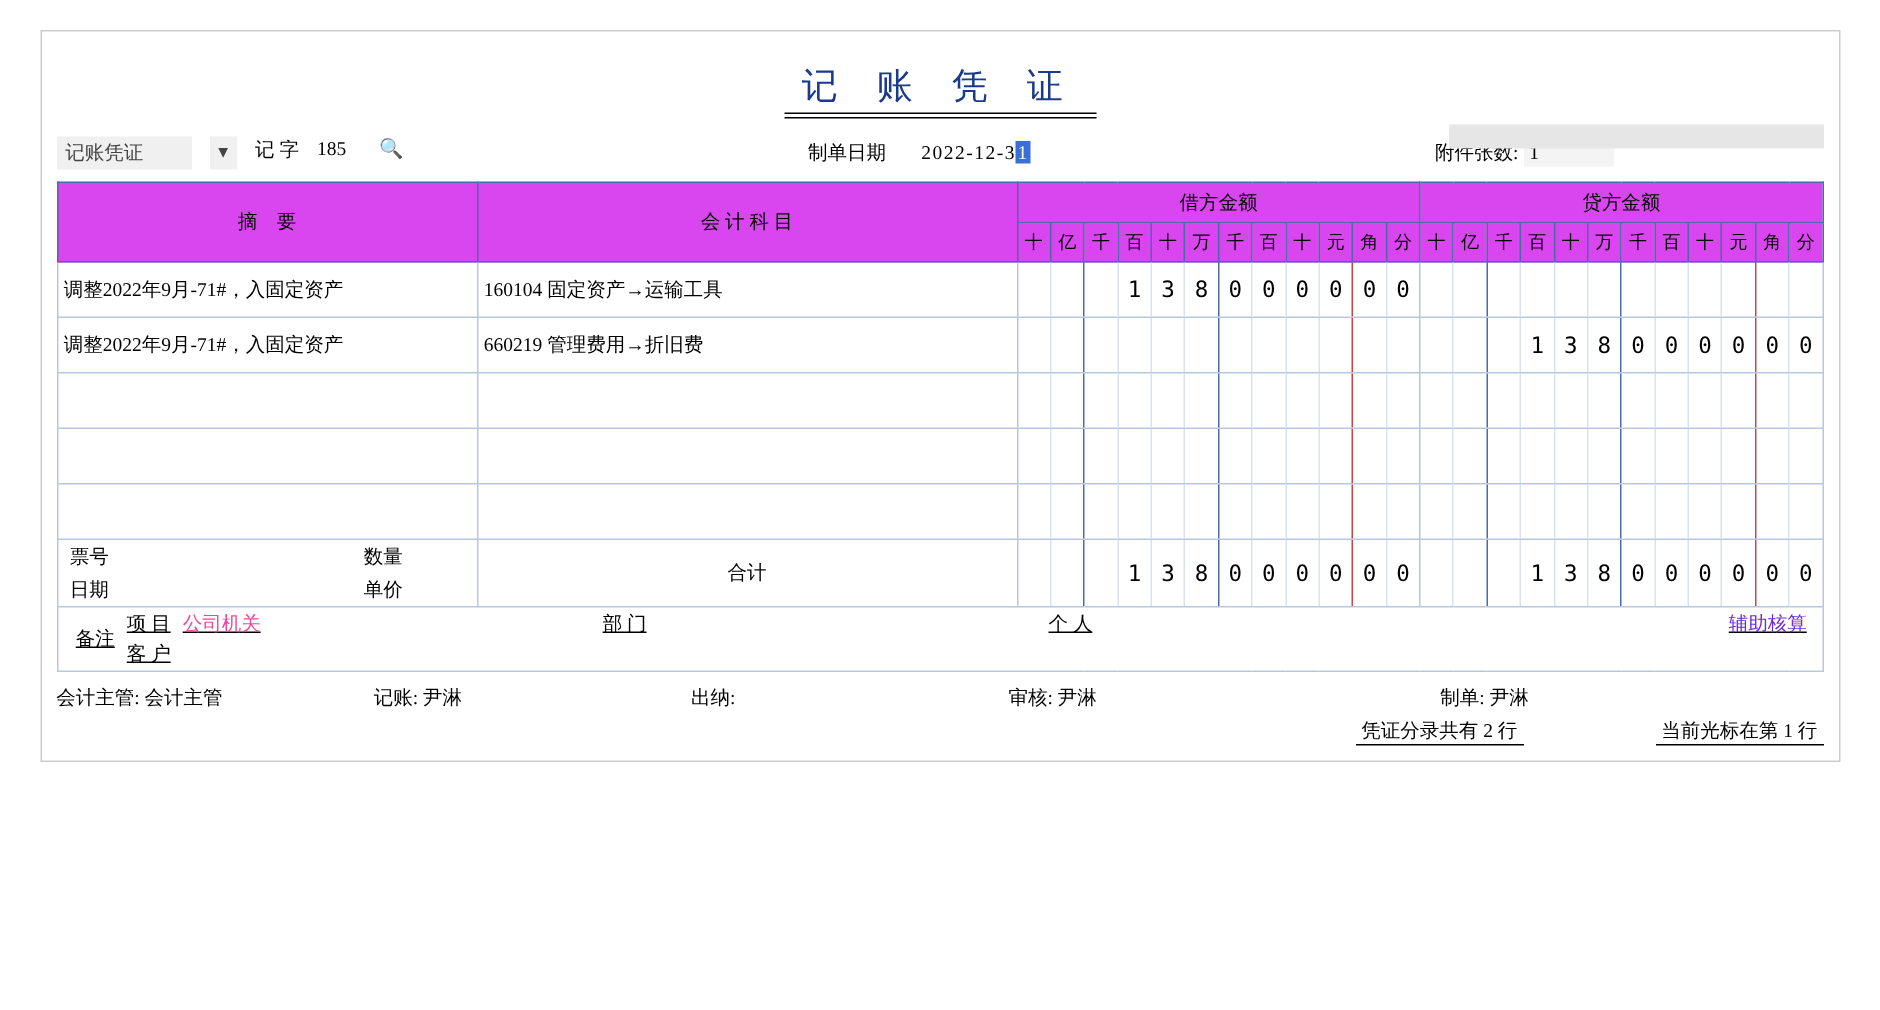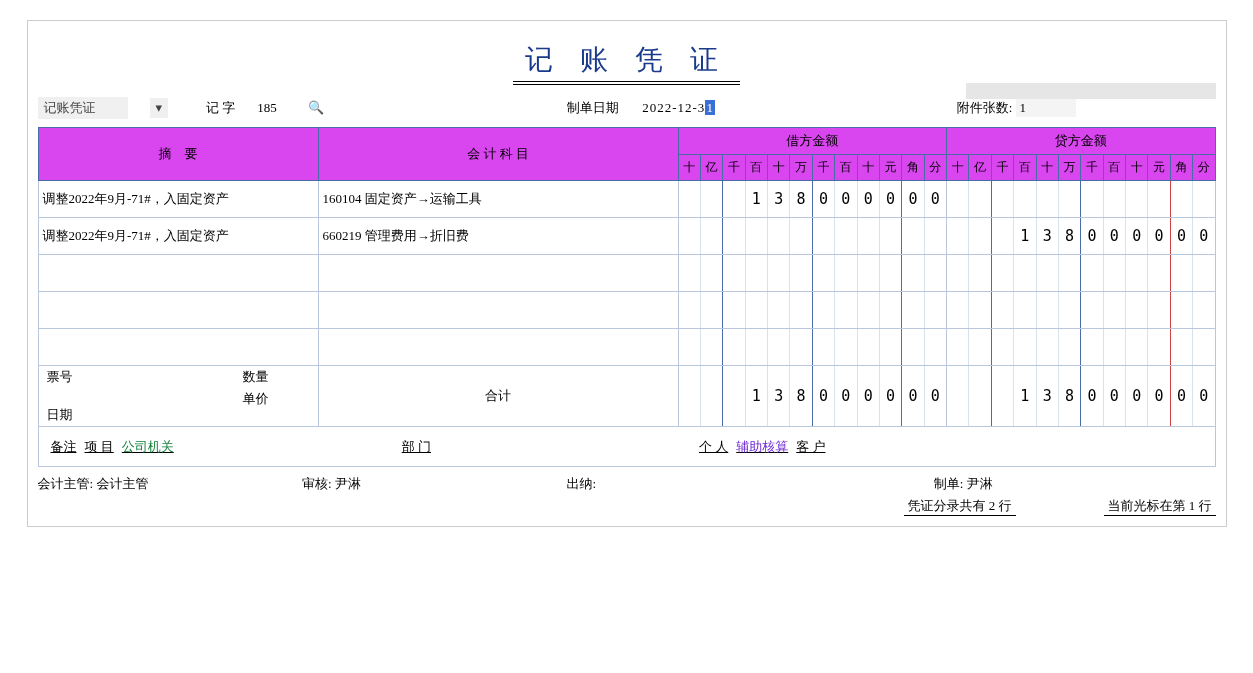--- a/index.html
+++ b/index.html
@@ -16,43 +16,43 @@
       margin: 0 auto;
       padding: 20px 10px 10px 10px;
       position: relative;
     }
     .title-wrap {
       text-align: center;
       margin-bottom: 12px;
     }
     .title {
       font-family: "KaiTi", "楷体", serif;
-      font-size: 28px;
+      font-size: 24px;
       color: #1a3a8a;
       letter-spacing: 10px;
       display: inline-block;
       border-bottom: 4px double #000;
       padding: 0 12px 2px 12px;
     }
     .info-row {
       display: flex;
       align-items: center;
       margin: 6px 0 8px 0;
       font-size: 13px;
     }
-    .info-left { display: flex; align-items: center; gap: 22px; }
+    .info-left { display: flex; gap: 12px; }
     .dropdown {
       background: #f0f0f0;
       border: none;
       padding: 2px 6px;
       color: #444;
       min-width: 90px;
       display: inline-block;
     }
-    .voucher-no { margin-left: 16px; }
+    .voucher-no { }
     .search-icon {
       margin-left: 10px;
       color: #888;
       cursor: pointer;
       font-size: 13px;
     }
     .info-center {
       flex: 1;
       text-align: center;
       font-family: "Consolas","SimSun",monospace;
@@ -127,28 +127,28 @@
       justify-content: center;
       font-family: "SimSun", monospace;
       font-size: 15px;
     }
     .money-grid .d:last-child { border-right: none; }
     .money-grid .d.sep-blue { border-right: 1px solid #4a6aa8; }
     .money-grid .d.sep-red { border-right: 1px solid #c44; }
     
     .inv-row td { height: 44px; font-size:13px; }
     .inv-labels { display:flex; }
-    .inv-col1 { width: 200px; display:flex; flex-direction:column; gap:20px; padding-left:4px;}
+    .inv-col1 { width: 200px; display:flex; flex-direction:column; gap:4px; padding-left:4px;}
     .inv-col2 { display:flex; flex-direction:column; gap:4px; }
     .remark-row td { height: 40px; font-size:13px; }
     .remark-flex { display:flex; align-items:center; height:100%;text-decoration:underline; }
     .remark-label { padding: 0 8px; }
-    .remark-lines { display:flex; flex-direction:row; gap:2px; flex:1; }
+    .remark-lines { display:flex; flex-direction:column; gap:2px; flex:1; }
     .remark-line { display:flex; gap:8px; }
-    .proj-link { color:#15803d; cursor:pointer; }
+    .proj-link { color:#ec4899; cursor:pointer; }
     .aux-link { color:#6d28d9; cursor:pointer; margin-left:auto; margin-right:6px; }
     .signers {
       display:flex;
       margin-top: 8px;
       font-size:13px;
     }
     .signers .sg { flex:1; }
     .signers .sg:last-child{ text-align:center; padding-right:120px;}
     .footer-status {
       display:flex;
@@ -482,26 +482,30 @@
       </tr>
     </tbody>
   </table>
 
   <div class="signers">
     <div class="sg">
       <span>会计主管:</span>
       <span>会计主管</span>
     </div>
     <div class="sg">
-      <span>审核:</span>
+      <span>记账:</span>
       <span>尹淋</span>
     </div>
     <div class="sg">
       <span>出纳:</span>
       <span></span>
+    </div>
+    <div class="sg">
+      <span>审核:</span>
+      <span>尹淋</span>
     </div>
     <div class="sg">
       <span>制单:</span>
       <span>尹淋</span>
     </div>
   </div>
 
   <div class="footer-status">
     <span>凭证分录共有 2 行</span>
     <span>当前光标在第 1 行</span>

